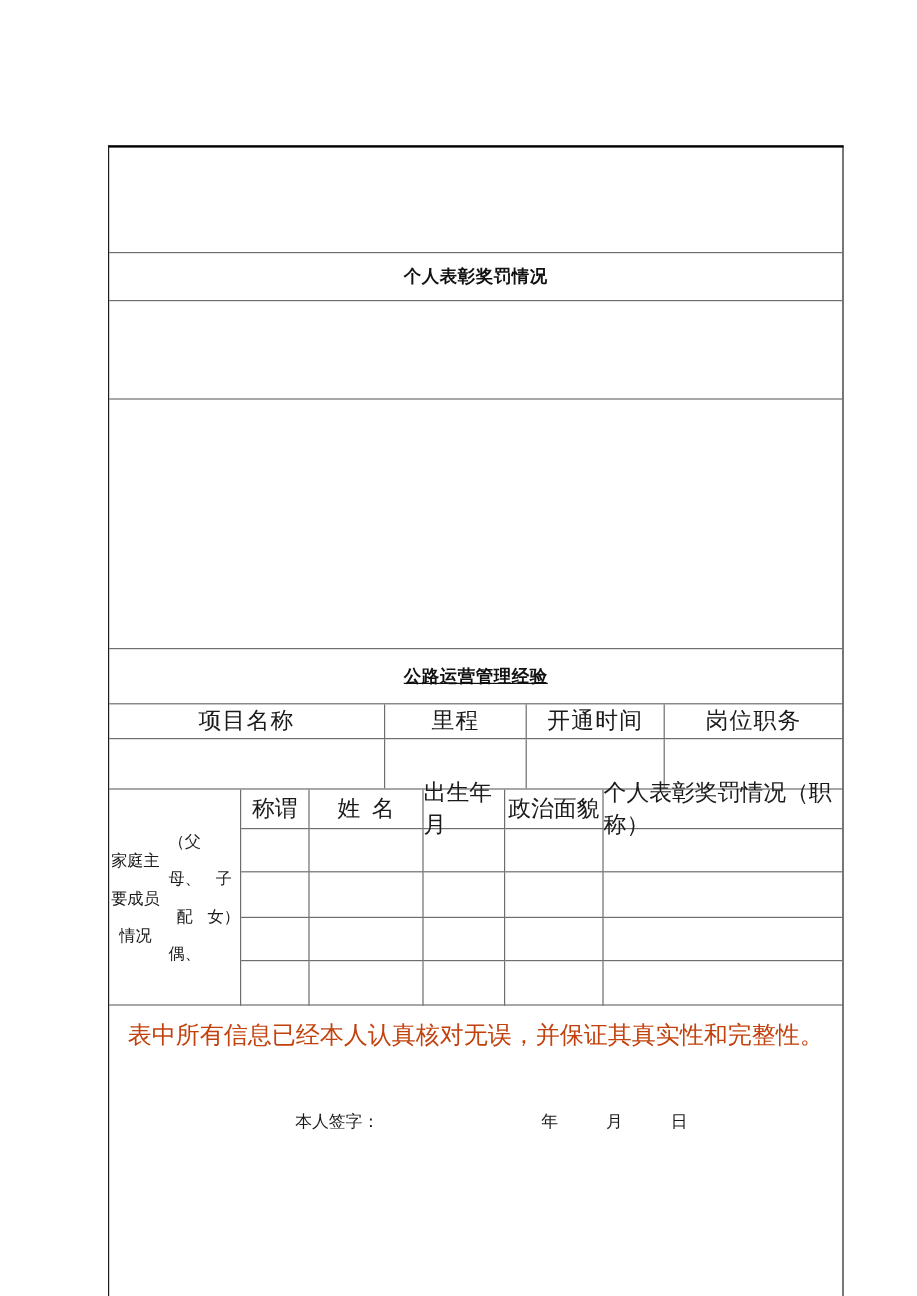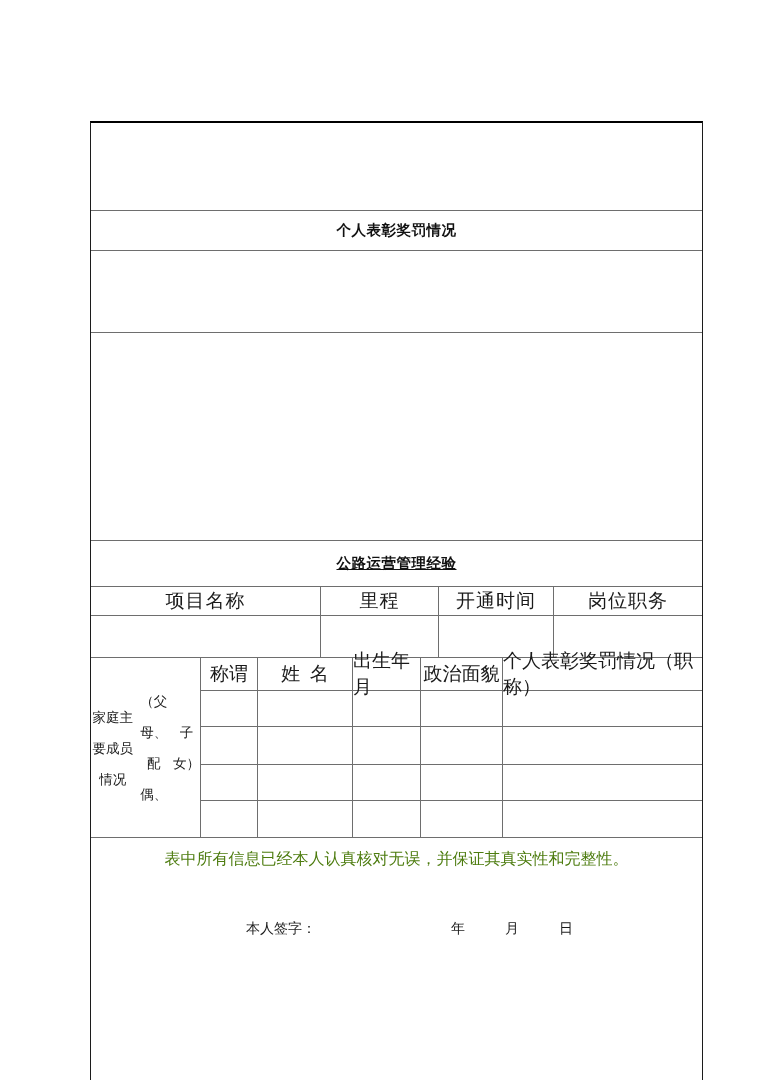--- a/index.html
+++ b/index.html
@@ -64,22 +64,22 @@
     display: flex; align-items: center; justify-content: center;
     font-size: 19px;
   }
   .fc.colend { border-right: none; }
   .fc.rowend { border-bottom: none; }
 
   .decl { flex: 1; position: relative; }
   .decl .statement {
     padding-top: 11px;
     text-align: center;
-    font-size: 16px;
-    color: #4d7c0f;
+    font-size: 20px;
+    color: #c2410c;
   }
   .sigrow { position: relative; height: 20px; margin-top: 30px; font-size: 14px; }
   .sigrow span { position: absolute; top: 0; white-space: nowrap; margin-top: 20px; }
   .sig-label { left: 155px; }
   .d-year  { left: 360px; }
   .d-month { left: 414px; }
   .d-day   { left: 468px; }
 </style>
 </head>
 <body>

